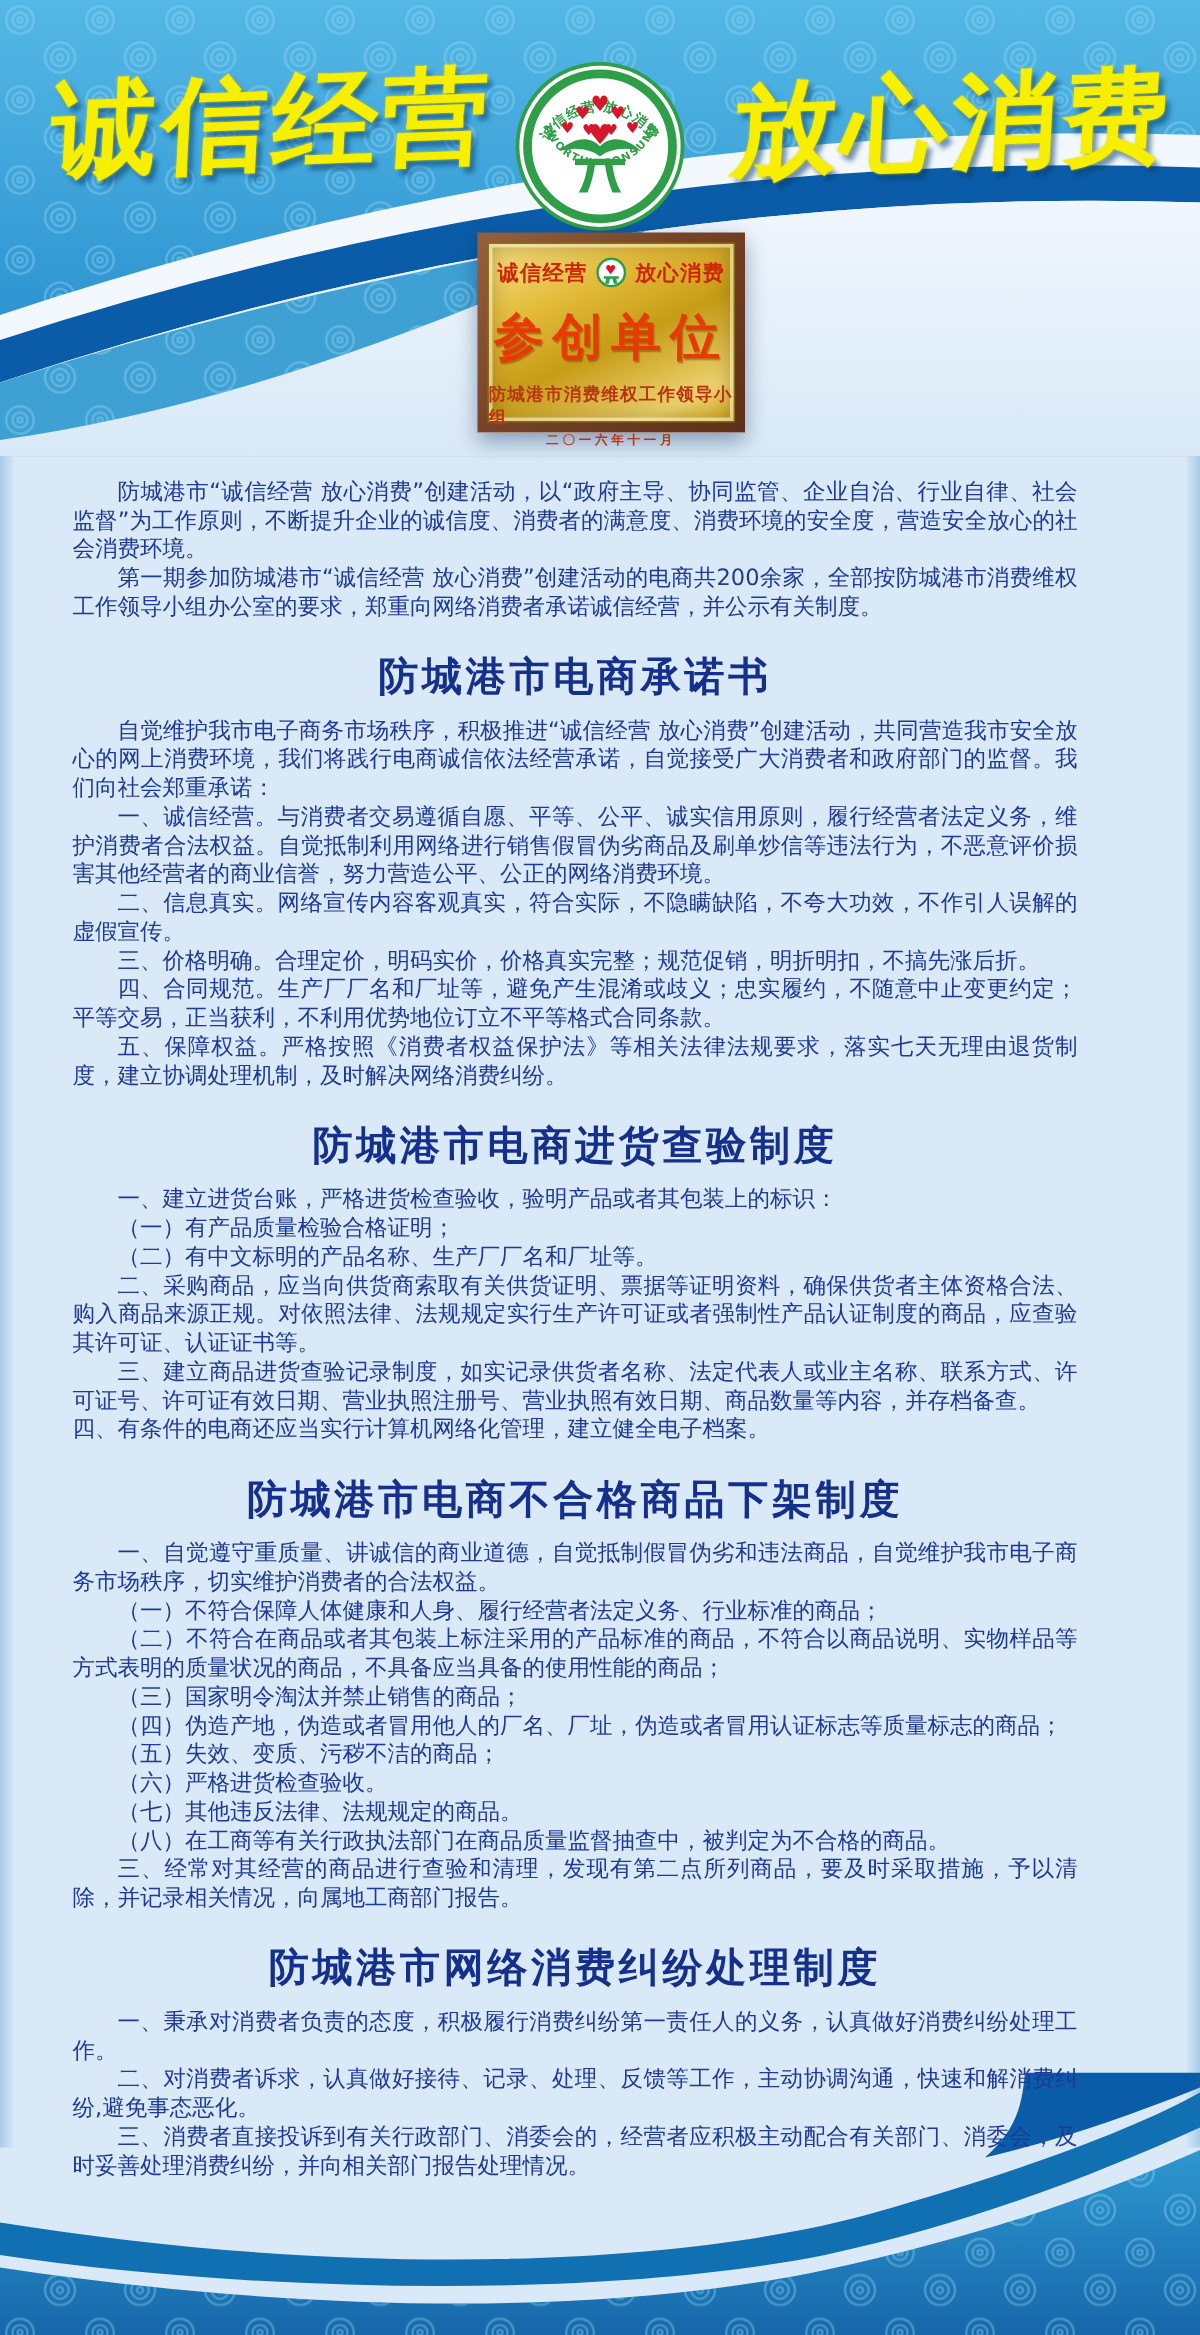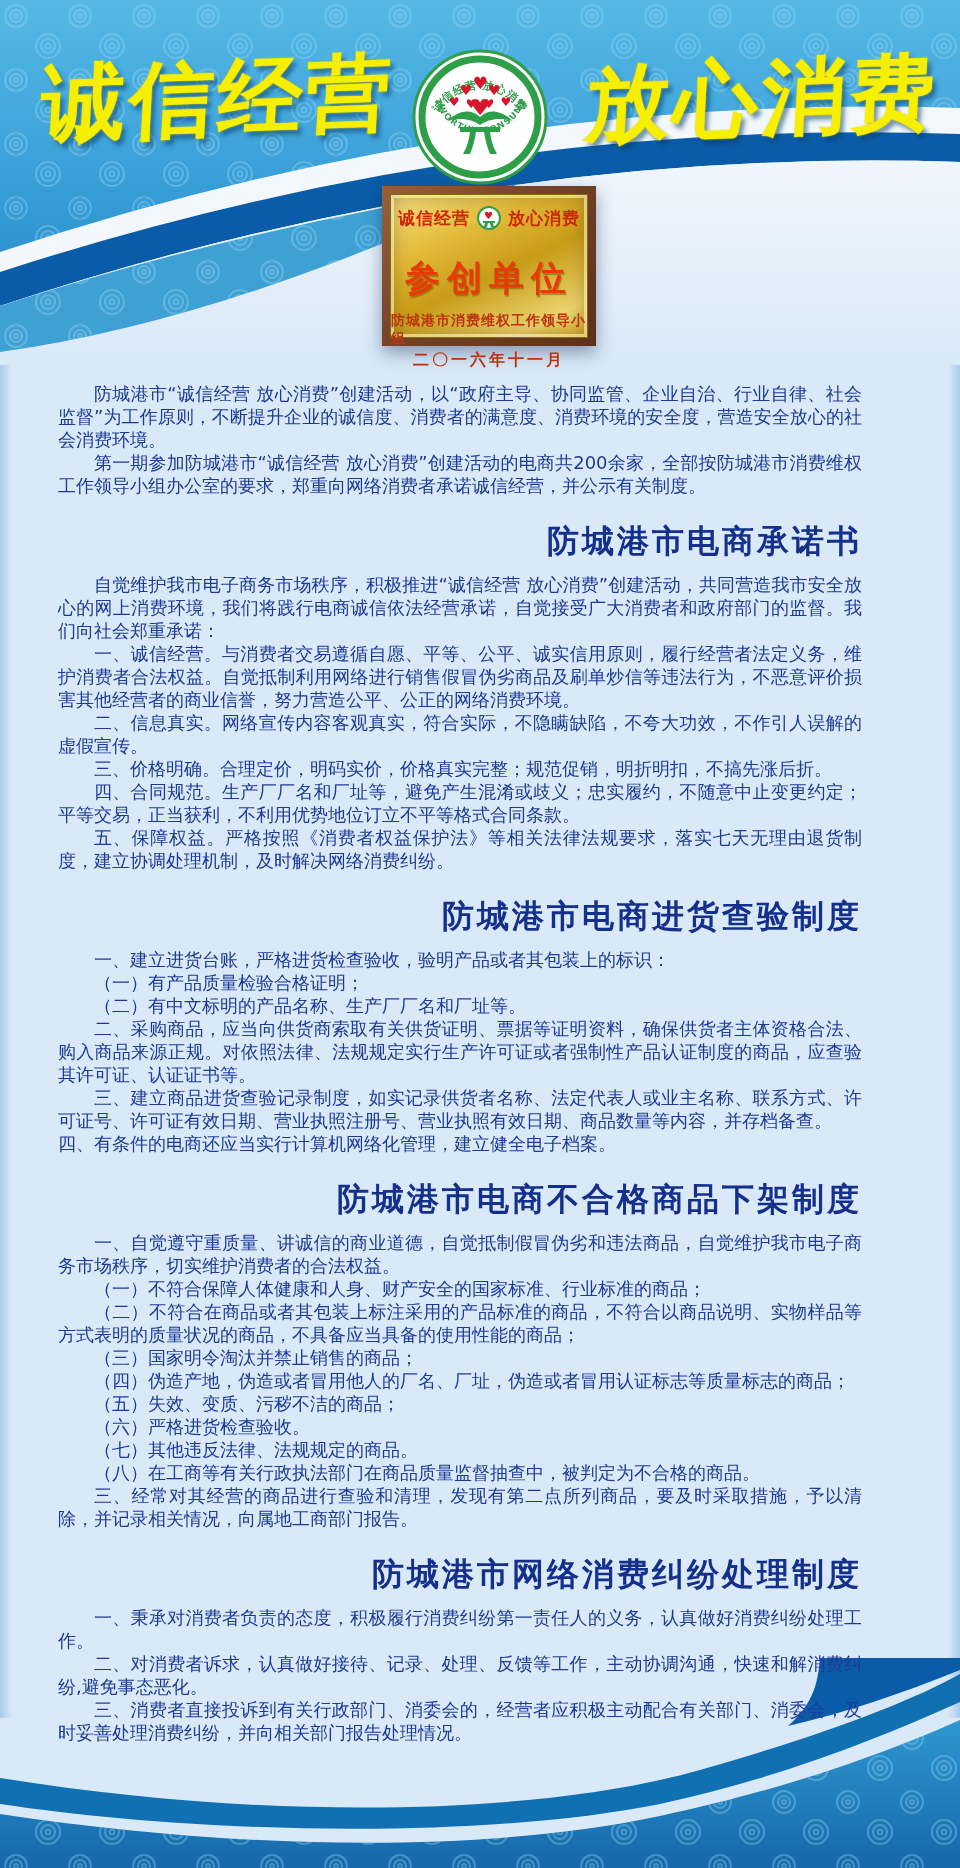--- a/index.html
+++ b/index.html
@@ -28,34 +28,34 @@
   .plaque-inner{
     width:100%;height:100%;box-sizing:border-box;
     background:linear-gradient(155deg,#f7e389 0%,#e3bb3a 30%,#c79c16 55%,#ecd470 85%,#d8b02a 100%);
     border:1px solid #8a6c08;
     box-shadow:inset 0 0 0 3px rgba(255,250,205,.6),inset 0 0 20px rgba(110,75,0,.55);
     display:flex;flex-direction:column;align-items:center;
   }
   .plaque-top{display:flex;align-items:center;gap:7px;margin-top:11px;
     color:#cf2505;font-weight:bold;font-size:17px;letter-spacing:1px;}
   .plaque-mini{width:24px;height:24px;}
-  .plaque-title{color:#e83a05;font-size:35px;font-weight:bold;letter-spacing:7px;
-    margin-top:25px;text-shadow:1px 2px 1px rgba(110,55,0,.45);}
+  .plaque-title{color:#e83a05;font-size:40px;font-weight:bold;letter-spacing:7px;
+    margin-top:12px;text-shadow:1px 2px 1px rgba(110,55,0,.45);}
   .plaque-org{font-size:14px;color:#bb3412;font-weight:bold;margin-top:10px;letter-spacing:1px;}
-  .plaque-date{font-size:16px;color:#bb3412;font-weight:bold;margin-top:2px;letter-spacing:3px;}
+  .plaque-date{font-size:10px;color:#bb3412;font-weight:bold;margin-top:2px;letter-spacing:3px;}
   
   .content{
     position:absolute;top:368px;left:0;width:920px;box-sizing:border-box;
     padding:14px 58px 0 58px;z-index:2;
     color:#1e3a96;font-size:18px;line-height:23px;text-align:justify;
   }
   .body-par{margin:0;}
   .body-par.indent{text-indent:2em;}
   .sec-title{
-    text-align:right;color:#14308c;font-size:32px;font-weight:bold;
+    text-align:center;color:#14308c;font-size:32px;font-weight:bold;
     margin:24px 0 12px 0;letter-spacing:3px;line-height:1.25;
   }
   
   .footer-wrap{position:absolute;bottom:0;left:0;width:960px;height:210px;z-index:1;}
   
   .edge{position:absolute;top:300px;bottom:150px;width:12px;z-index:0;}
   .edge.l{left:0;background:linear-gradient(to right,rgba(110,165,215,.45),rgba(110,165,215,0));}
   .edge.r{right:0;background:linear-gradient(to left,rgba(110,165,215,.45),rgba(110,165,215,0));}
 </style>
 </head>
@@ -167,21 +167,21 @@
       <p class="body-par indent">五、保障权益。严格按照《消费者权益保护法》等相关法律法规要求，落实七天无理由退货制度，建立协调处理机制，及时解决网络消费纠纷。</p>
       <h2 class="sec-title">防城港市电商进货查验制度</h2>
       <p class="body-par indent">一、建立进货台账，严格进货检查验收，验明产品或者其包装上的标识：</p>
       <p class="body-par indent">（一）有产品质量检验合格证明；</p>
       <p class="body-par indent">（二）有中文标明的产品名称、生产厂厂名和厂址等。</p>
       <p class="body-par indent">二、采购商品，应当向供货商索取有关供货证明、票据等证明资料，确保供货者主体资格合法、购入商品来源正规。对依照法律、法规规定实行生产许可证或者强制性产品认证制度的商品，应查验其许可证、认证证书等。</p>
       <p class="body-par indent">三、建立商品进货查验记录制度，如实记录供货者名称、法定代表人或业主名称、联系方式、许可证号、许可证有效日期、营业执照注册号、营业执照有效日期、商品数量等内容，并存档备查。</p>
       <p class="body-par">四、有条件的电商还应当实行计算机网络化管理，建立健全电子档案。</p>
       <h2 class="sec-title">防城港市电商不合格商品下架制度</h2>
       <p class="body-par indent">一、自觉遵守重质量、讲诚信的商业道德，自觉抵制假冒伪劣和违法商品，自觉维护我市电子商务市场秩序，切实维护消费者的合法权益。</p>
-      <p class="body-par indent">（一）不符合保障人体健康和人身、财产安全的国家标准、行业标准的商品；</p>
+      <p class="body-par indent">（一）不符合保障人体健康和人身、履行经营者法定义务、行业标准的商品；</p>
       <p class="body-par indent">（二）不符合在商品或者其包装上标注采用的产品标准的商品，不符合以商品说明、实物样品等方式表明的质量状况的商品，不具备应当具备的使用性能的商品；</p>
       <p class="body-par indent">（三）国家明令淘汰并禁止销售的商品；</p>
       <p class="body-par indent">（四）伪造产地，伪造或者冒用他人的厂名、厂址，伪造或者冒用认证标志等质量标志的商品；</p>
       <p class="body-par indent">（五）失效、变质、污秽不洁的商品；</p>
       <p class="body-par indent">（六）严格进货检查验收。</p>
       <p class="body-par indent">（七）其他违反法律、法规规定的商品。</p>
       <p class="body-par indent">（八）在工商等有关行政执法部门在商品质量监督抽查中，被判定为不合格的商品。</p>
       <p class="body-par indent">三、经常对其经营的商品进行查验和清理，发现有第二点所列商品，要及时采取措施，予以清除，并记录相关情况，向属地工商部门报告。</p>
       <h2 class="sec-title">防城港市网络消费纠纷处理制度</h2>
       <p class="body-par indent">一、秉承对消费者负责的态度，积极履行消费纠纷第一责任人的义务，认真做好消费纠纷处理工作。</p>

